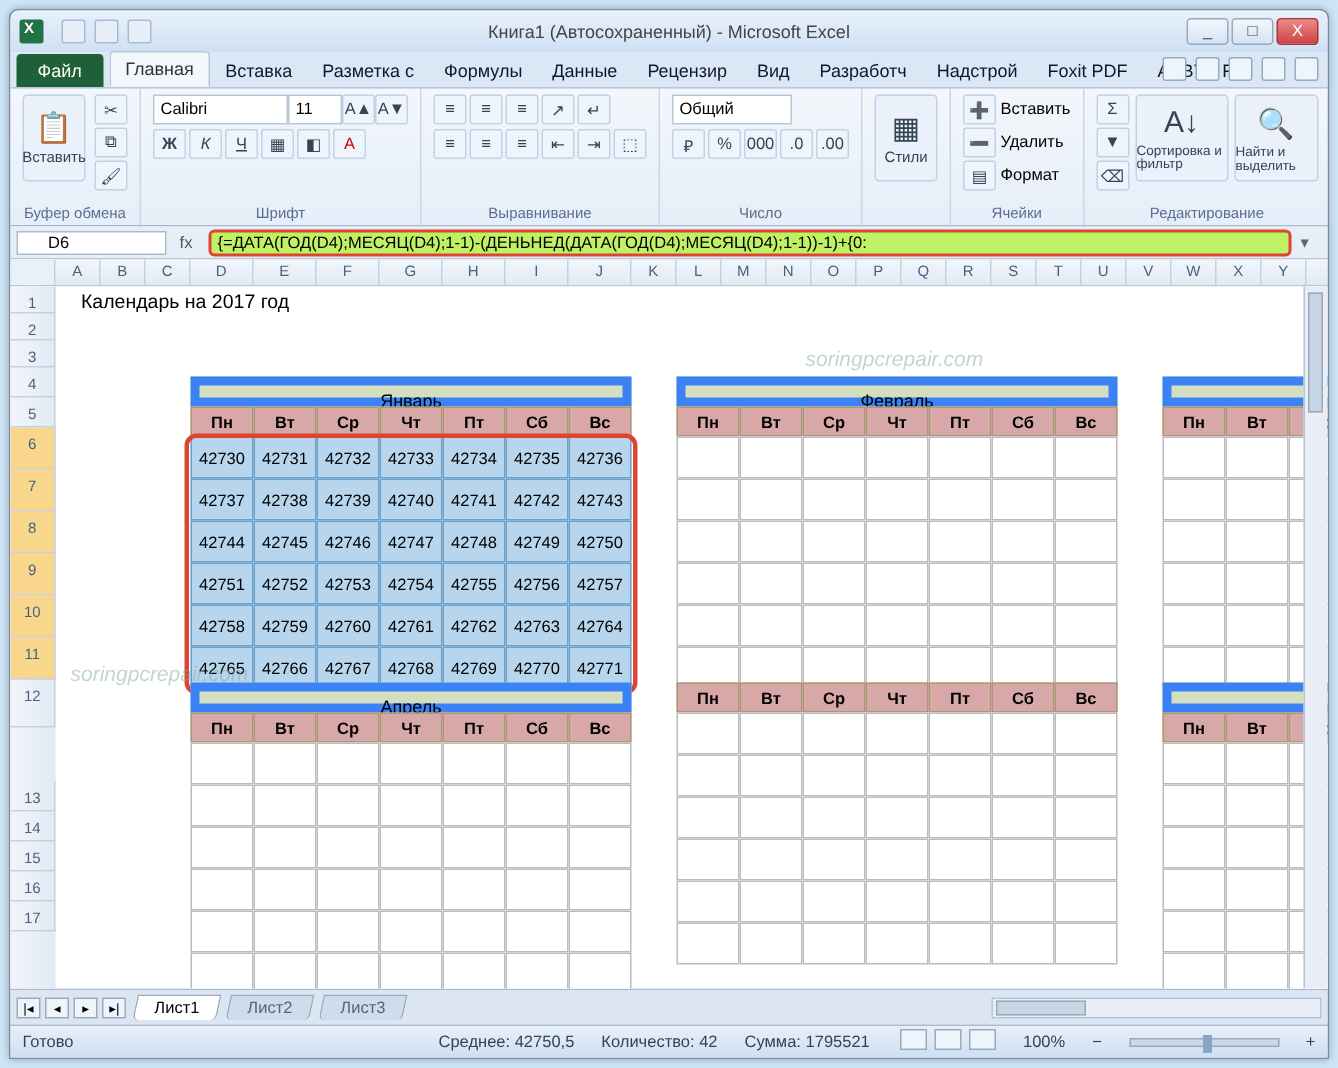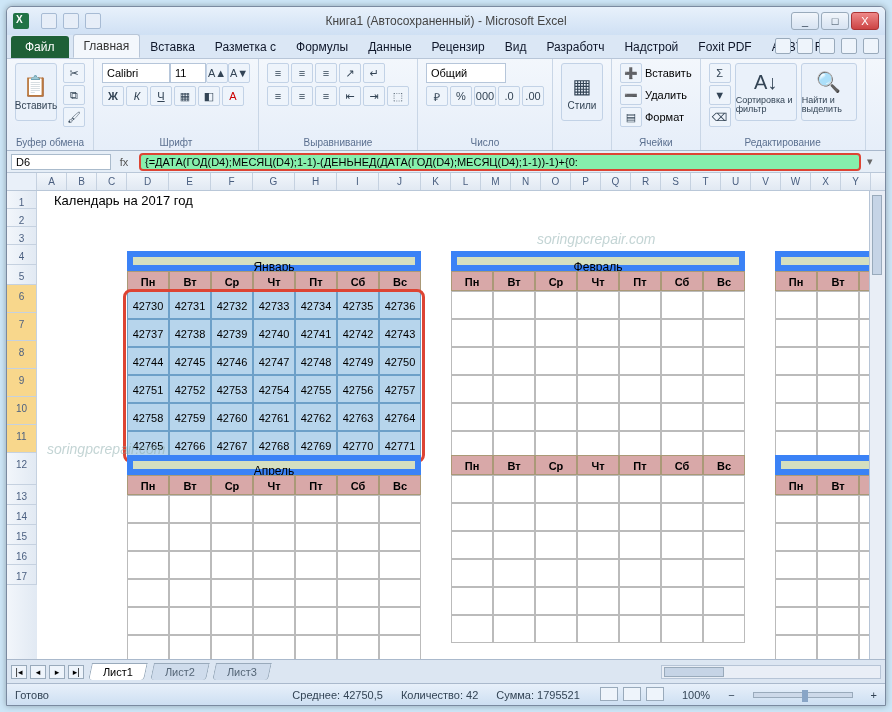--- a/index.html
+++ b/index.html
@@ -25,28 +25,28 @@
 
 .ribbon { height: 92px; background: linear-gradient(#f3f7fc,#e6eef9); border-bottom: 1px solid #a8b8cc; display: flex; font-size: 11px; }
 .rgroup { border-right: 1px solid #c9d6e6; padding: 4px 8px 2px; display: flex; flex-direction: column; justify-content: space-between; }
 .rgroup .body { display: flex; gap: 6px; align-items: flex-start; }
 .rgroup .label { text-align: center; color: #5a6f8f; font-size: 10px; padding-top:2px; }
 .bigbtn { width: 42px; height: 58px; background: #eaf1fa; border:1px solid #c2d2e6; border-radius:3px; display:flex; flex-direction:column; align-items:center; justify-content:center; font-size:10px; color:#345; gap:2px; }
 .bigbtn .glyph { font-size: 20px; }
 .minibtns { display:flex; flex-direction:column; gap:2px; }
 .mini { width:22px; height:20px; background:#eef4fb; border:1px solid #c2d2e6; border-radius:2px; font-size:11px; display:flex; align-items:center; justify-content:center; color:#345; }
 .fontbox, .sizebox { height:20px; border:1px solid #b6c6da; background:#fff; font-size:11px; padding:0 4px; display:flex; align-items:center; }
-.fontbox { width: 68px; }
+.fontbox { width: 90px; }
 .sizebox { width: 36px; }
 .combo { display:flex; }
 
 .namebox-row { height: 22px; background: #e6eef7; display: flex; align-items: center; border-bottom: 1px solid #b9c7d8; font-size: 11px; }
-.namebox { width: 100px; background:#fff; border:1px solid #abc; margin:0 4px; padding:1px 4px; }
+.namebox { width: 100px; background:#fff; border:1px solid #abc; margin:0 4px; padding:1px 20px; }
 .fx { width: 18px; text-align: center; color:#555; }
-.formula-wrap { flex:1; margin: 0 6px; padding:1px 4px; background:#86efac; border:2px solid #d43; border-radius:4px; }
+.formula-wrap { flex:1; margin: 0 6px; padding:1px 4px; background:#bef264; border:2px solid #d43; border-radius:4px; }
 .dropdown-arrow { width:18px; color:#666; }
 
 .col-headers { height: 18px; background: linear-gradient(#f2f6fb,#e1e9f3); display:flex; font-size:10px; border-bottom:1px solid #b9c7d8; }
 .corner { width: 30px; border-right:1px solid #c5d1e0; background:#e9f0f9; }
 .ch { width: 30px; text-align:center; border-right:1px solid #c5d1e0; color:#4a5f80; line-height:18px; }
 .ch.wide { width: 42px; }
 
 .grid-area { flex:1; display:flex; overflow:hidden; background:#fff; position:relative; }
 .row-headers { width:30px; background:linear-gradient(90deg,#f2f6fb,#e1e9f3); display:flex; flex-direction:column; font-size:10px; }
 .rh { height: 24px; border-bottom:1px solid #c5d1e0; border-right:1px solid #c5d1e0; text-align:center; line-height:24px; color:#4a5f80; }
@@ -297,21 +297,21 @@
         <div class="rh short" style="height: 18px;">3</div>
         <div class="rh short" style="height: 20px;">4</div>
         <div class="rh short" style="height: 20px;">5</div>
         <div class="rh sel" style="height: 28px;">6</div>
         <div class="rh sel" style="height: 28px;">7</div>
         <div class="rh sel" style="height: 28px;">8</div>
         <div class="rh sel" style="height: 28px;">9</div>
         <div class="rh sel" style="height: 28px;">10</div>
         <div class="rh sel" style="height: 28px;">11</div>
         <div class="rh short" style="height: 32px;">12</div>
-        <div class="rh short" style="height: 20px;">13</div>
+        <div class="rh short" style="height: 20px; margin-top: 36px;">13</div>
         <div class="rh short" style="height: 20px;">14</div>
         <div class="rh short" style="height: 20px;">15</div>
         <div class="rh short" style="height: 20px;">16</div>
         <div class="rh short" style="height: 20px;">17</div>
       </div>
     <div class="sheet">
       <div class="cell-title">Календарь на 2017 год</div>
 
       <div class="months-row r1" id="months1">
           <div class="cal filled">

